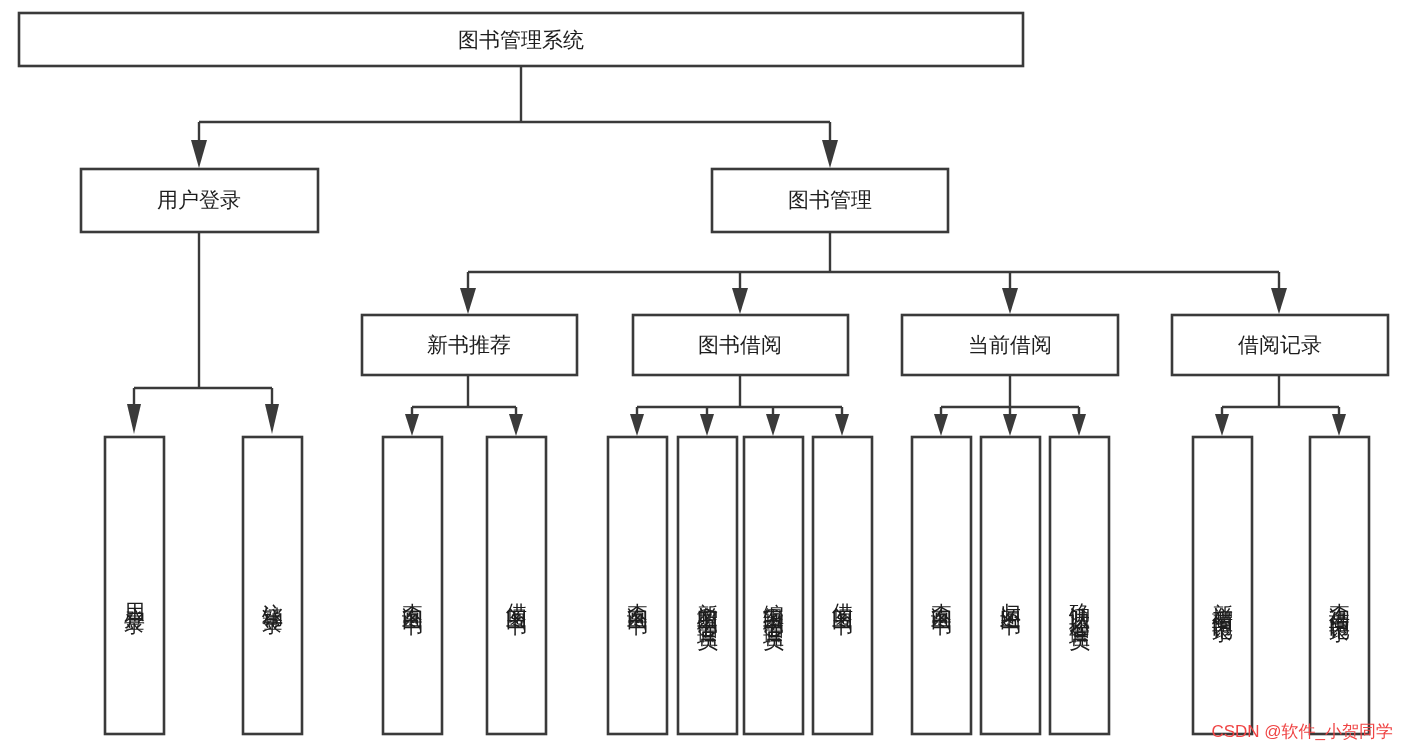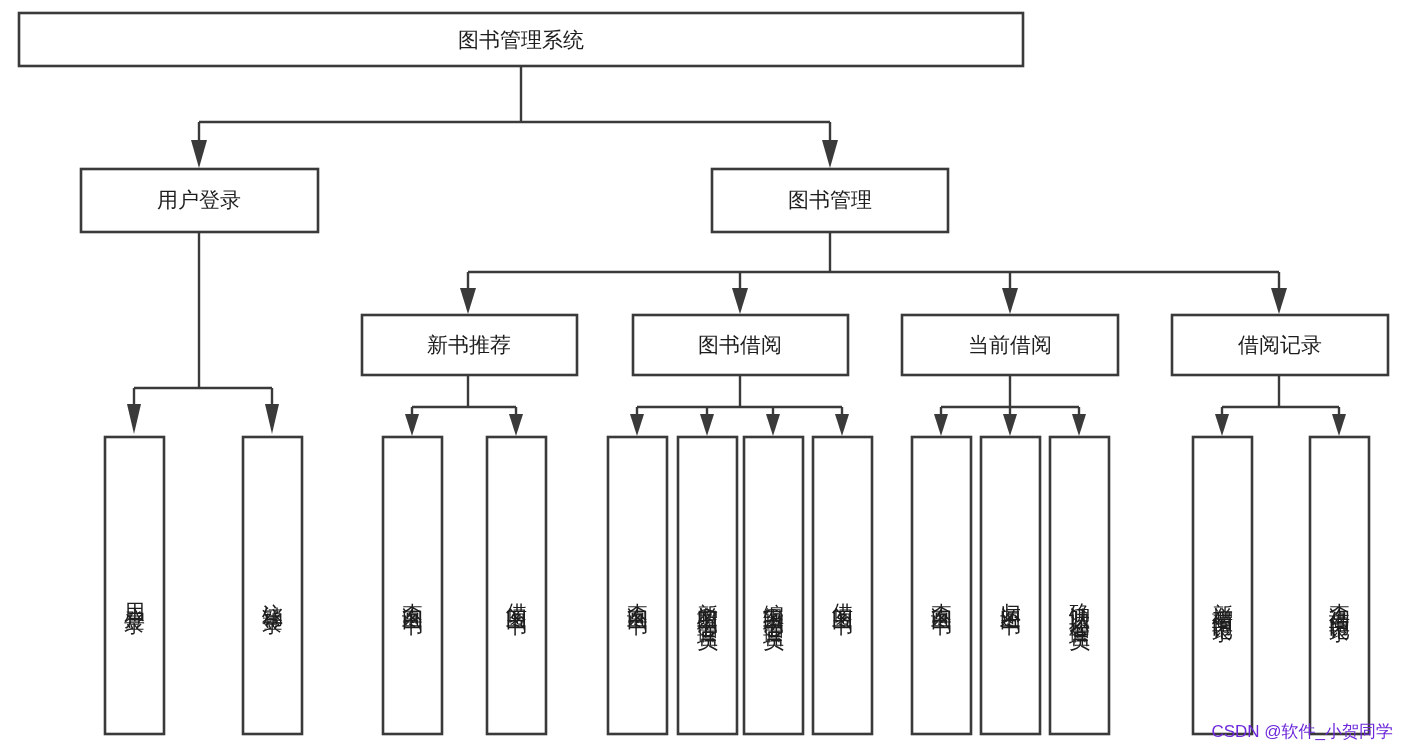--- a/index.html
+++ b/index.html
@@ -55,21 +55,21 @@
     text-orientation: upright;
     letter-spacing: 4px;
     dominant-baseline: central;
   }
   .watermark {
     position: absolute;
     right: 12px;
     bottom: 4px;
     font-family: "Liberation Sans", "DejaVu Sans", sans-serif;
     font-size: 17px;
-    color: #6d28d9;
+    color: #ef4444;
     white-space: nowrap;
     pointer-events: none;
   }
 </style>
 </head>
 <body>
 
 <div id="diagram-root">
 
   <svg id="tree-svg" viewBox="0 0 1405 747">

